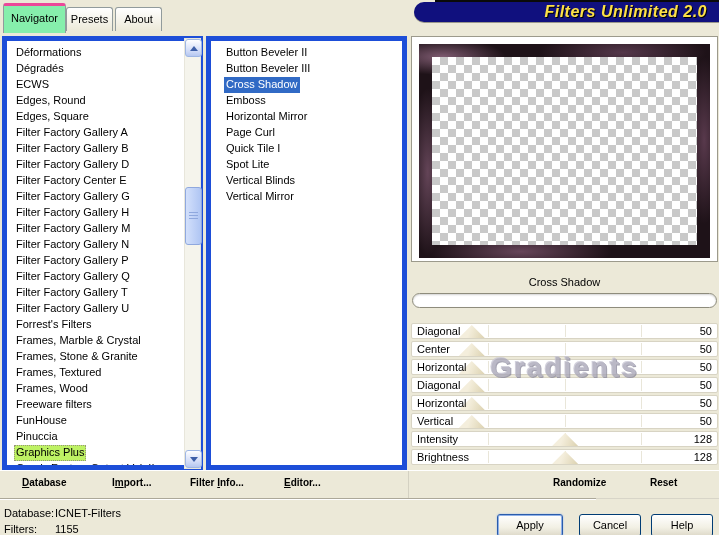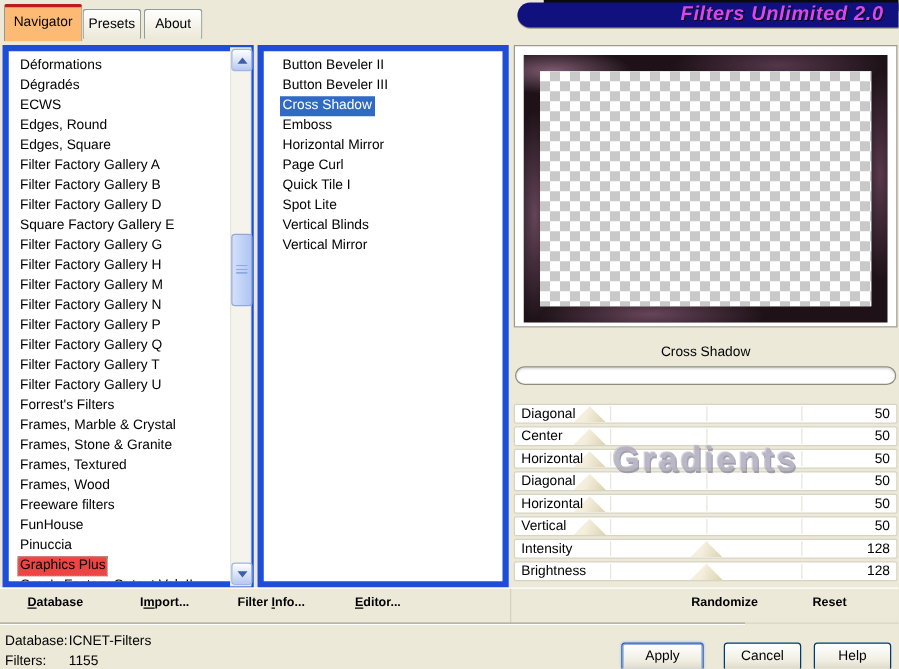--- a/index.html
+++ b/index.html
@@ -3,43 +3,43 @@
 <meta charset="utf-8">
 <style>
   html,body{margin:0;padding:0;background:#ECE9D8;}
   .app{position:relative;width:719px;height:535px;overflow:hidden;background:#ECE9D8;
        font-family:"Liberation Sans",sans-serif;font-size:11px;color:#000;}
 
   
   .tab{position:absolute;border:1px solid #919B9C;border-bottom:none;border-radius:3px 3px 0 0;
        text-align:center;cursor:default;}
   .tab .tab-label{display:block;line-height:22px;}
-  .tab.selected{left:3px;top:3px;width:61px;height:27px;background:#fdba74;border-top:3px solid #b91c1c;z-index:2;}
+  .tab.selected{left:3px;top:3px;width:61px;height:27px;background:#86efac;border-top:3px solid #ec4899;z-index:2;}
   .tab.selected .tab-label{line-height:24px;}
   .tab.inactive1{left:66px;top:7px;width:45px;height:23px;background:linear-gradient(#FFFFFF,#ECE9D8);}
   .tab.inactive2{left:115px;top:7px;width:45px;height:23px;background:linear-gradient(#FFFFFF,#ECE9D8);}
 
   
   .banner-black{position:absolute;right:0;top:0;width:284px;height:9px;background:#0A0A0A;}
   .banner{position:absolute;right:0;top:2px;width:305px;height:20px;background:#10107E;
           border-radius:11px 0 0 11px;box-shadow:0 1px 0 rgba(0,0,0,.35);}
   .banner .title-text{display:block;text-align:right;padding-right:12px;line-height:20px;
-          font-size:16px;font-weight:bold;font-style:italic;color:#d946ef;
+          font-size:16px;font-weight:bold;font-style:italic;color:#fde047;
           text-shadow:1px 1px 0 #000;letter-spacing:.5px;white-space:nowrap;}
 
   
   .listbox{position:absolute;top:36px;height:434px;background:#FFFFFF;border:5px solid #1d4ed8;
            overflow:hidden;padding-top:3px;box-sizing:border-box;}
   .category-list{left:2px;width:201px;}
   .filter-list{left:206px;width:201px;}
   .list-item{height:16px;line-height:16px;white-space:nowrap;}
   .category-list .list-item{padding-left:7px;}
   .filter-list .list-item{padding-left:13px;}
   .item-text{display:inline-block;height:16px;line-height:15px;padding:0 2px;}
-  .category-list .list-item.selected .item-text{background:#ef4444;outline:1px dotted #96937E;outline-offset:-1px;}
+  .category-list .list-item.selected .item-text{background:#bef264;outline:1px dotted #96937E;outline-offset:-1px;}
   .filter-list .list-item.selected .item-text{background:#316AC5;color:#FFFFFF;}
 
   
   .scrollbar{position:absolute;left:184px;top:38px;width:17px;height:431px;
              background:#F5F4EC;border:1px solid #E8E6DB;box-sizing:border-box;z-index:3;}
   .sb-btn{position:absolute;left:0;width:15px;height:16px;border:1px solid #9EB6E4;border-radius:3px;
           background:linear-gradient(#FEFEFF,#CFDAF7 70%,#B6C7F0);display:flex;align-items:center;justify-content:center;}
   .sb-up{top:0;}
   .sb-down{bottom:0;}
   .arr{width:0;height:0;border-left:4px solid transparent;border-right:4px solid transparent;}
@@ -166,21 +166,21 @@
 
       <div class="list-item">
         <span class="item-text">Filter Factory Gallery B</span>
       </div>
 
       <div class="list-item">
         <span class="item-text">Filter Factory Gallery D</span>
       </div>
 
       <div class="list-item">
-        <span class="item-text">Square Factory Gallery E</span>
+        <span class="item-text">Filter Factory Center E</span>
       </div>
 
       <div class="list-item">
         <span class="item-text">Filter Factory Gallery G</span>
       </div>
 
       <div class="list-item">
         <span class="item-text">Filter Factory Gallery H</span>
       </div>
 

